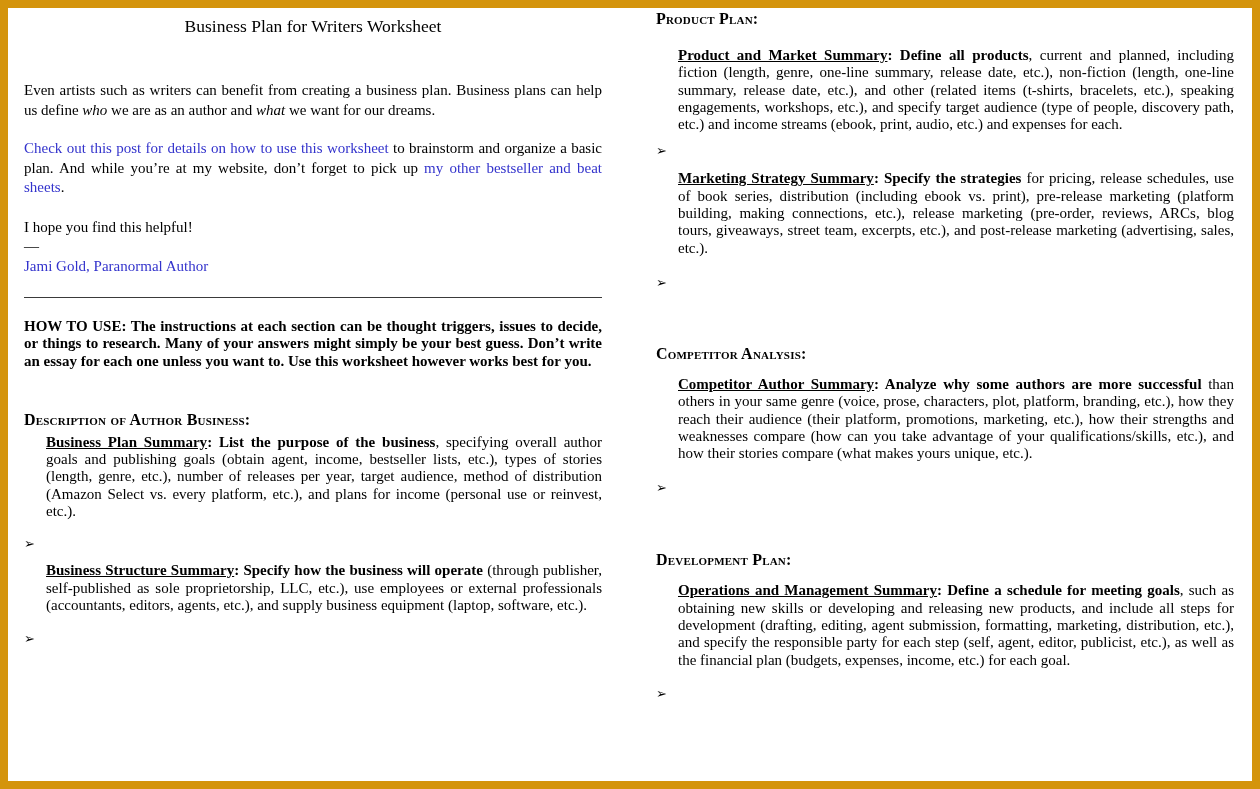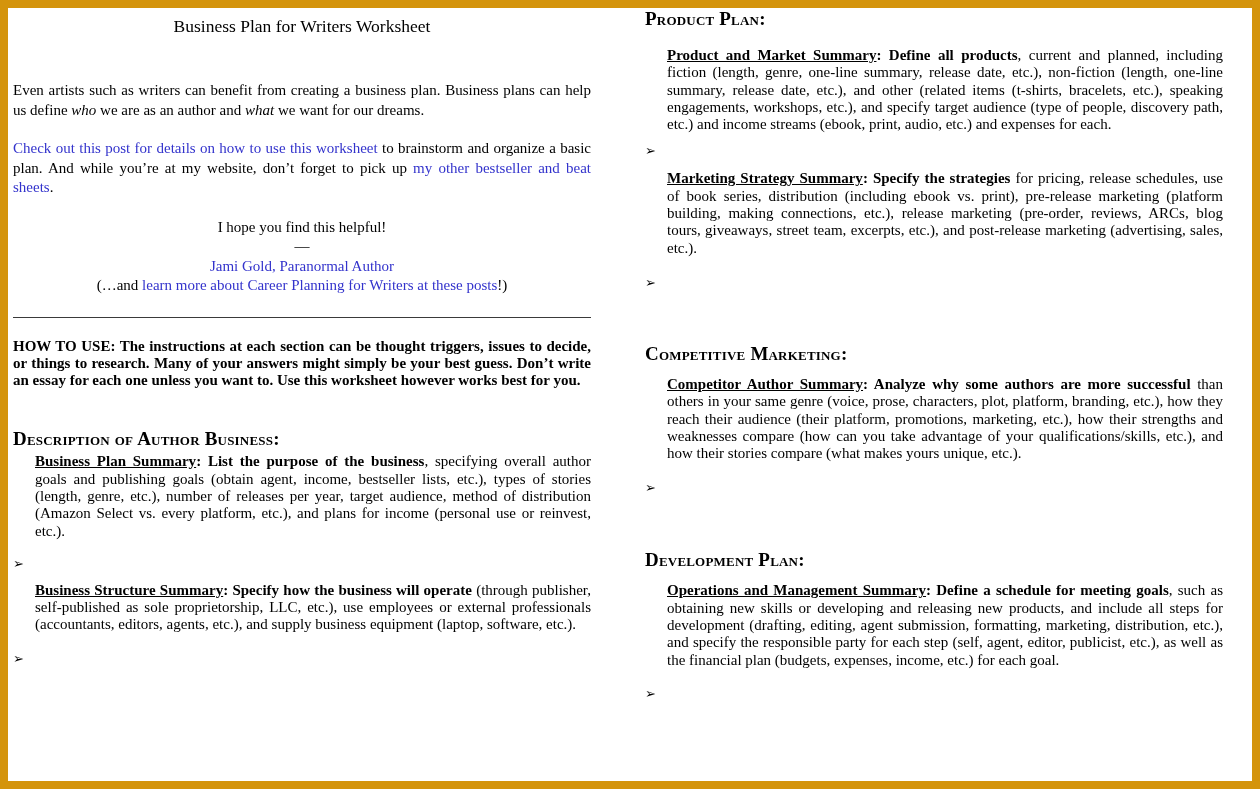--- a/index.html
+++ b/index.html
@@ -9,21 +9,21 @@
     height: 789px;
     border: 8px solid #D4940C;
     background: #ffffff;
     overflow: hidden;
     display: flex;
     font-family: "Liberation Serif", serif;
     color: #000000;
   }
   .col-left {
     width: 578px;
-    padding-left: 5px;
+    padding-left: 16px;
     flex: none;
   }
   .col-right {
     width: 580px;
     margin-left: 54px;
     flex: none;
   }
   .title {
     text-align: center;
     font-size: 17.5px;
@@ -33,31 +33,31 @@
   }
   .body-text {
     font-size: 15px;
     margin: 0;
     text-align: justify;
   }
   .loose { line-height: 19.5px; }
   .tight { line-height: 17.3px; }
   .intro-p   { margin-top: 43px; }
   .cta-p     { margin-top: 19px; }
-  .closing-p { margin-top: 20px; text-align: center; }
+  .closing-p { margin-top: 20px; text-align: left; }
   .closing-p .line { display: block; }
   .divider {
     border: none;
     border-top: 1.5px solid #3a3a3a;
     margin: 21px 0 0 0;
     width: 100%;
   }
   .howto-p { margin-top: 20px; font-weight: bold; }
   .section-heading {
-    font-size: 19px;
+    font-size: 16px;
     font-weight: bold;
     font-variant: small-caps;
     letter-spacing: 0.2px;
     margin: 0;
     line-height: 20px;
   }
   .summary-para {
     margin-left: 22px;
     width: 556px;
     box-sizing: border-box;
@@ -107,21 +107,20 @@
     <h1 class="title">Business Plan for Writers Worksheet</h1>
 
     <p class="body-text loose intro-p"><span>Even artists such as writers can benefit from creating a business plan. Business plans can help us define </span><span class="italic">who</span><span> we are as an author and </span><span class="italic">what</span><span> we want for our dreams.</span></p>
 
     <p class="body-text loose cta-p"><a class="link">Check out this post for details on how to use this worksheet</a><span> to brainstorm and organize a basic plan. And while you’re at my website, don’t forget to pick up </span><a class="link">my other bestseller and beat sheets</a><span>.</span></p>
 
     <p class="body-text loose closing-p">
       <span class="line">I hope you find this helpful!</span>
       <span class="line">—</span>
       <span class="line"><a class="link">Jami Gold, Paranormal Author</a></span>
-      <span class="line"><span>(…and </span><a class="link">learn more about Career Planning for Writers at these posts</a><span>!)</span></span>
     </p>
 
     <hr class="divider">
 
     <p class="body-text tight howto-p">HOW TO USE: The instructions at each section can be thought triggers, issues to decide, or things to research. Many of your answers might simply be your best guess. Don’t write an essay for each one unless you want to. Use this worksheet however works best for you.</p>
 
     <h2 class="section-heading l-heading-1">Description of Author Business:</h2>
     <p class="body-text tight summary-para l-para-1"><span class="label">Business Plan Summary</span><span class="bold">: </span><span class="bold">List the purpose of the business</span><span>, specifying overall author goals and publishing goals (obtain agent, income, bestseller lists, etc.), types of stories (length, genre, etc.), number of releases per year, target audience, method of distribution (Amazon Select vs. every platform, etc.), and plans for income (personal use or reinvest, etc.).</span></p>
     <span class="bullet l-bullet-1">➢</span>
 
@@ -132,21 +131,21 @@
 
   <div class="col-right">
 
     <h2 class="section-heading r-heading-1">Product Plan:</h2>
     <p class="body-text tight summary-para r-para-1"><span class="label">Product and Market Summary</span><span class="bold">: </span><span class="bold">Define all products</span><span>, current and planned, including fiction (length, genre, one-line summary, release date, etc.), non-fiction (length, one-line summary, release date, etc.), and other (related items (t-shirts, bracelets, etc.), speaking engagements, workshops, etc.), and specify target audience (type of people, discovery path, etc.) and income streams (ebook, print, audio, etc.) and expenses for each.</span></p>
     <span class="bullet r-bullet-1">➢</span>
 
     <p class="body-text tight summary-para r-para-2"><span class="label">Marketing Strategy Summary</span><span class="bold">: </span><span class="bold">Specify the strategies</span><span> for pricing, release schedules, use of book series, distribution (including ebook vs. print), pre-release marketing (platform building, making connections, etc.), release marketing (pre-order, reviews, ARCs, blog tours, giveaways, street team, excerpts, etc.), and post-release marketing (advertising, sales, etc.).</span></p>
     <span class="bullet r-bullet-2">➢</span>
 
-    <h2 class="section-heading r-heading-3">Competitive Marketing:</h2>
+    <h2 class="section-heading r-heading-3">Competitor Analysis:</h2>
     <p class="body-text tight summary-para r-para-3"><span class="label">Competitor Author Summary</span><span class="bold">: </span><span class="bold">Analyze why some authors are more successful</span><span> than others in your same genre (voice, prose, characters, plot, platform, branding, etc.), how they reach their audience (their platform, promotions, marketing, etc.), how their strengths and weaknesses compare (how can you take advantage of your qualifications/skills, etc.), and how their stories compare (what makes yours unique, etc.).</span></p>
     <span class="bullet r-bullet-3">➢</span>
 
     <h2 class="section-heading r-heading-4">Development Plan:</h2>
     <p class="body-text tight summary-para r-para-4"><span class="label">Operations and Management Summary</span><span class="bold">: </span><span class="bold">Define a schedule for meeting goals</span><span>, such as obtaining new skills or developing and releasing new products, and include all steps for development (drafting, editing, agent submission, formatting, marketing, distribution, etc.), and specify the responsible party for each step (self, agent, editor, publicist, etc.), as well as the financial plan (budgets, expenses, income, etc.) for each goal.</span></p>
     <span class="bullet r-bullet-4">➢</span>
 
   </div>
 
 </div>

